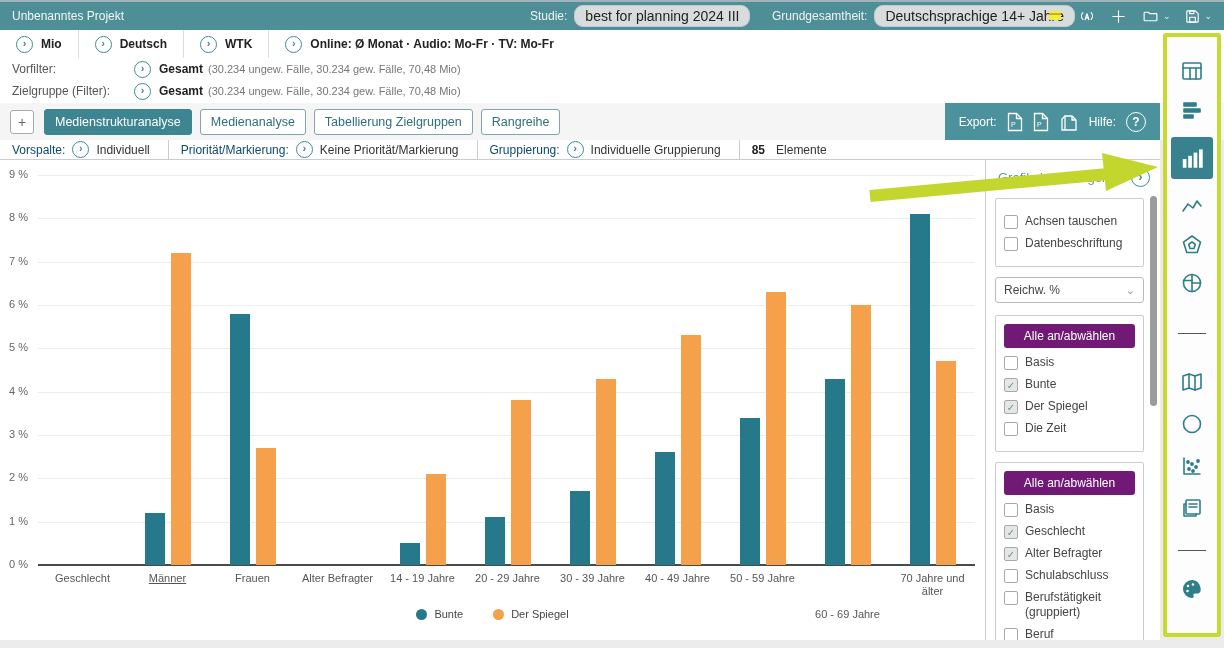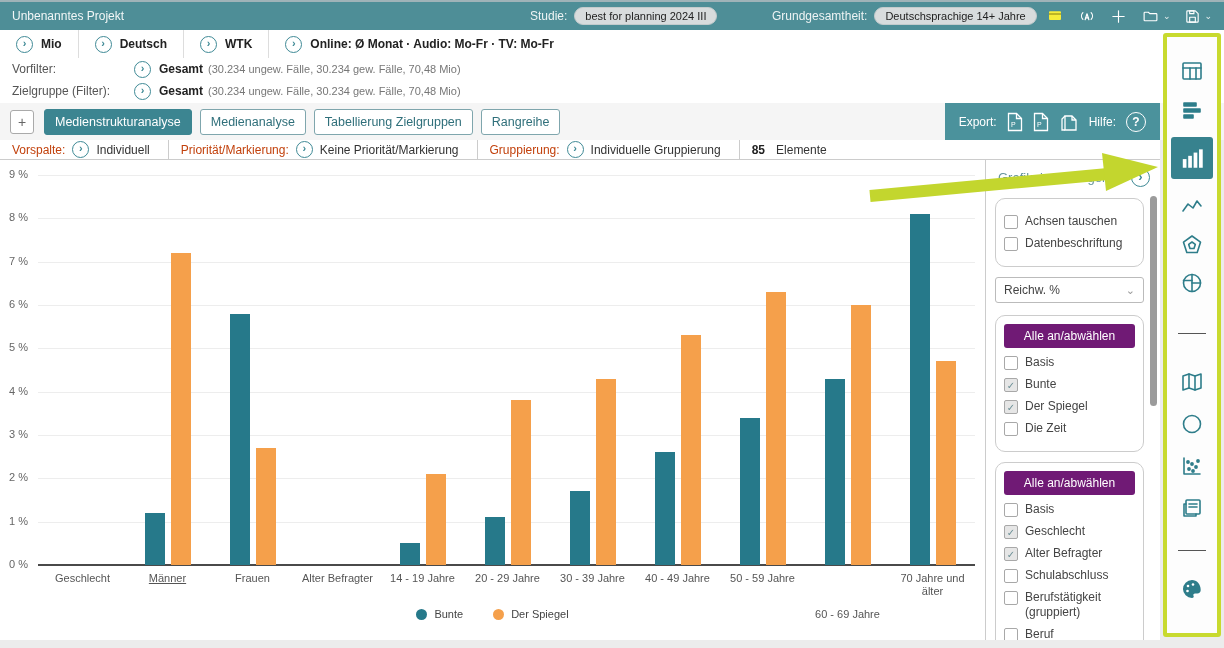--- a/index.html
+++ b/index.html
@@ -6,21 +6,21 @@
   #app{position:relative;width:1224px;height:648px;overflow:hidden;background:#ececec;font-size:12px;color:#333;}
 
   
   .topbar{position:absolute;left:0;top:0;width:1224px;height:28px;background:#4e8e97;border-top:2px solid #9fb3b8;
           display:flex;align-items:center;color:#fff;}
   .proj{position:absolute;left:12px;font-size:12px;color:#f2f7f7;}
   .hgroup{position:absolute;display:flex;align-items:center;gap:7px;}
   .hgroup.studie{left:530px;}
   .hgroup.grund{left:772px;}
   .hlabel{font-size:12px;color:#eef4f4;}
-  .pill{background:#d8dcdd;color:#222;border-radius:9px;padding:2px 10px;font-size:11px;border:1px solid #c3cbcc;white-space:nowrap;}
+  .pill{background:#d8dcdd;color:#222;border-radius:9px;padding:2px 10px;font-size:14px;border:1px solid #c3cbcc;white-space:nowrap;}
   .hicons{position:absolute;right:12px;display:flex;align-items:center;gap:14px;}
   .hicon{display:flex;align-items:center;gap:2px;}
   .hicon svg{display:block;}
   .hcaret{font-size:9px;color:#e8f0f0;margin-left:1px;}
 
   
   .filterbar{position:absolute;left:0;top:30px;width:1224px;height:28px;background:#fff;border-bottom:1px solid #e2e2e2;
              display:flex;align-items:stretch;}
   .fitem{display:flex;align-items:center;gap:8px;padding:0 16px;border-right:1px solid #ddd;font-weight:bold;color:#222;cursor:pointer;}
   .fitem:last-child{border-right:none;}
@@ -52,42 +52,42 @@
   .exportbox .xl{font-size:12px;}
   .exicon{cursor:pointer;display:flex;}
   .helpicon{width:18px;height:18px;border:1.5px solid #fff;border-radius:50%;display:flex;align-items:center;
             justify-content:center;font-size:12px;font-weight:bold;cursor:pointer;}
 
   
   .subbar{position:absolute;left:0;top:140px;width:1160px;height:19px;background:#fff;border-bottom:1px solid #ccc;
           display:flex;align-items:center;}
   .sbitem{display:flex;align-items:center;gap:7px;padding:0 18px 0 12px;border-right:1px solid #ccc;height:100%;}
   .sbitem:last-child{border-right:none;}
-  .sblabel{color:#c2410c;}
+  .sblabel{color:#0c4a6e;}
   .sbvalue{color:#333;}
   .sbcount{font-weight:bold;color:#222;margin-right:4px;}
 
   
   .chart-area{position:absolute;left:0;top:160px;width:985px;height:480px;background:#fff;}
   #plot{position:absolute;left:0;top:0;width:985px;height:480px;}
   .gridline{position:absolute;left:38px;width:937px;height:1px;background:#ededed;}
   .gridline.base{background:#4a4a4a;height:2px;}
   .ytick{position:absolute;left:0;width:28px;text-align:right;font-size:11px;color:#666;}
   .bar{position:absolute;width:20px;}
   .xlabel{position:absolute;width:85px;text-align:center;font-size:11px;color:#555;line-height:13px;}
   #legend{position:absolute;left:0;top:448px;width:985px;display:flex;justify-content:center;gap:30px;align-items:center;}
   .lgitem{display:flex;align-items:center;gap:7px;font-size:11px;color:#444;}
   .lgdot{width:11px;height:11px;border-radius:50%;}
 
   
   .panel{position:absolute;left:985px;top:160px;width:174px;height:480px;background:#fff;border-left:1px solid #ccc;overflow:hidden;}
   .panel-head{display:flex;align-items:center;justify-content:space-between;padding:8px 10px 4px 12px;}
   .ptitle{color:#64939c;font-size:13px;}
   .panel-body{position:absolute;left:0;top:32px;width:174px;bottom:0;overflow:hidden;}
-  .pbox{border:1px solid #ccc;border-radius:10px;margin:6px 16px 10px 9px;padding:8px;}
+  .pbox{border:1px solid #ccc;border-radius:2px;margin:6px 16px 10px 9px;padding:8px;}
   .cbrow{display:flex;align-items:flex-start;gap:7px;margin:7px 0;font-size:12px;color:#444;line-height:15px;}
   .cb{width:12px;height:12px;border:1px solid #a8a8a8;border-radius:2px;background:#fff;flex:none;margin-top:1px;
       display:flex;align-items:center;justify-content:center;font-size:10px;color:#6b8f96;cursor:pointer;}
   .cb.checked{background:#e6e6e6;}
   .cb.checked::before{content:"✓";}
   .pselect{border:1px solid #bbb;border-radius:3px;margin:10px 16px 12px 9px;height:24px;display:flex;align-items:center;
            justify-content:space-between;padding:0 8px;color:#444;cursor:pointer;background:#fff;}
   .caret{color:#999;font-size:11px;}
   .selall{display:block;width:100%;background:#701a75;color:#fff;border:none;border-radius:3px;padding:5px 0;
           font-size:12px;font-family:"Liberation Sans",sans-serif;cursor:pointer;margin:0 0 6px 0;}

